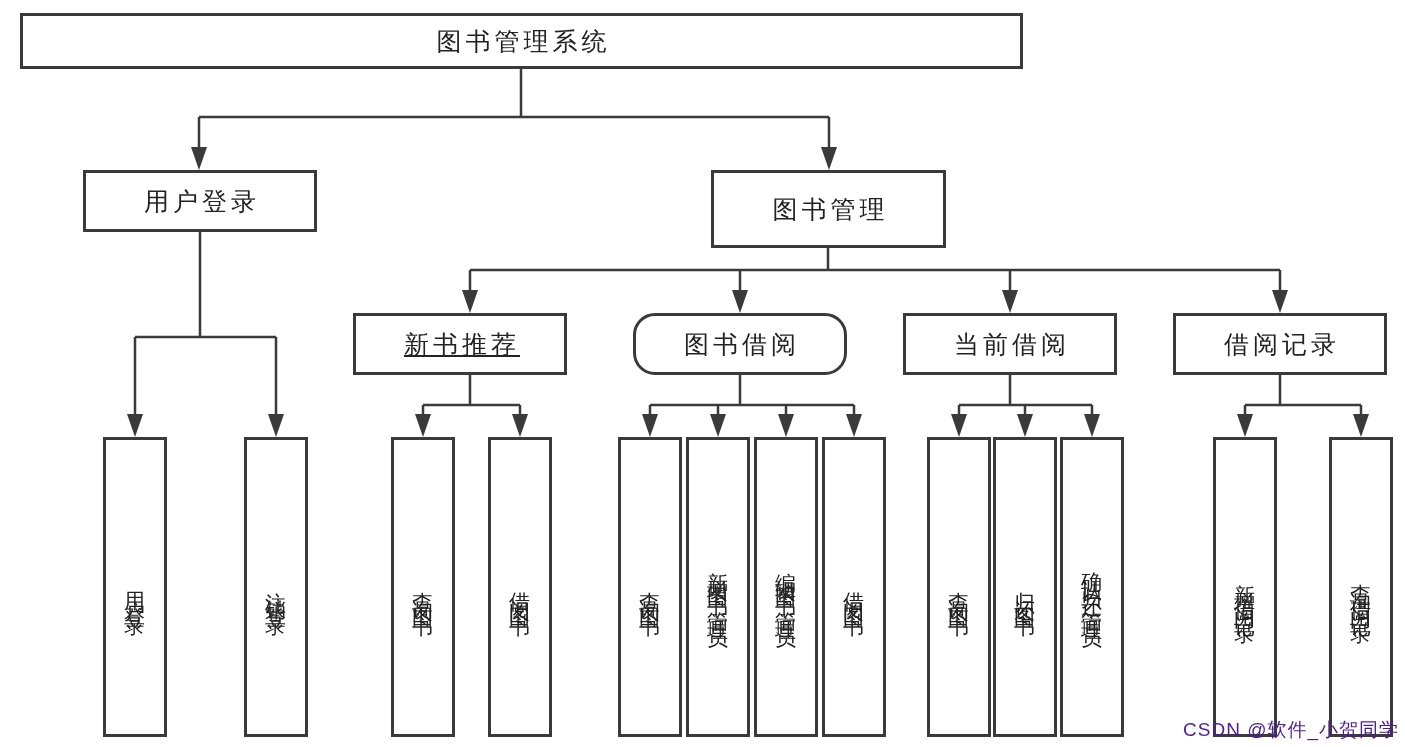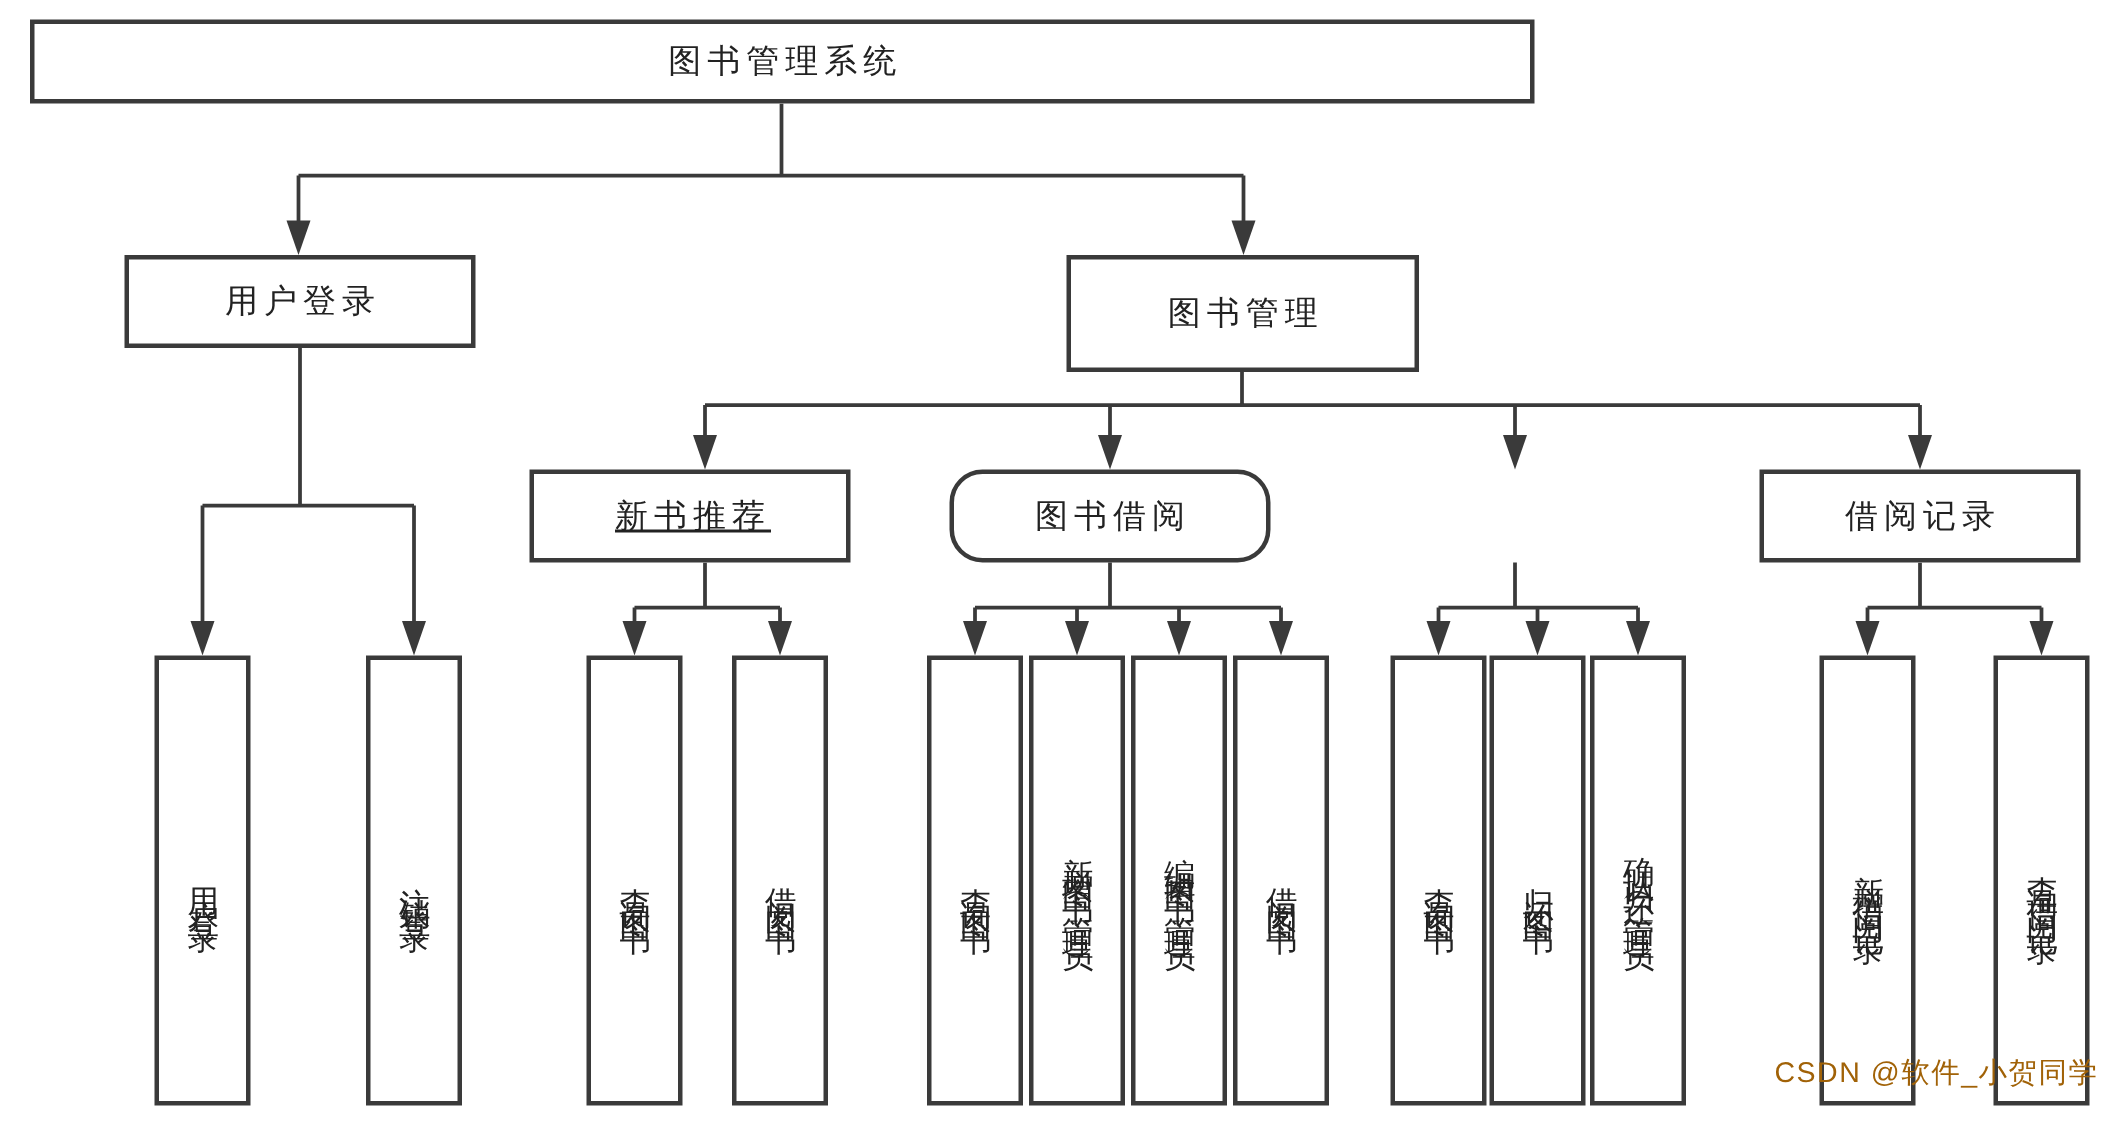--- a/index.html
+++ b/index.html
@@ -26,42 +26,42 @@
   .node {
     position: absolute;
     background: #ffffff;
     border: 3px solid #3a3a3a;
     box-sizing: border-box;
     display: flex;
     align-items: center;
     justify-content: center;
   }
   .box-h .lbl {
-    font-size: 22px;
+    font-size: 25px;
     letter-spacing: 4px;
     margin-right: -4px; 
     white-space: nowrap;
     line-height: 1;
   }
   .box-v .lbl {
     writing-mode: vertical-rl;
     text-orientation: mixed;
     font-size: 21px;
     letter-spacing: 8px;
     margin-bottom: -8px; 
     line-height: 1;
     white-space: nowrap;
   }
   .watermark {
     position: absolute;
     right: 6px;
-    bottom: 19px;
+    bottom: 4px;
     font-size: 19px;
     letter-spacing: 1px;
-    color: #a16207;
+    color: #4c1d95;
     z-index: 5;
     white-space: nowrap;
   }
 </style>
 </head>
 <body>
 
 <div class="canvas">
 
   <svg class="wires" viewBox="0 0 1405 747" aria-hidden="true">
@@ -114,20 +114,23 @@
   <div class="node box-h" style="left:711px;top:170px;width:235px;height:78px;">
     <span class="lbl">图书管理</span>
   </div>
 
   <div class="node box-h" style="left:353px;top:313px;width:214px;height:62px;text-decoration:underline;">
     <span class="lbl">新书推荐</span>
   </div>
   <div class="node box-h" style="left:633px;top:313px;width:214px;height:62px;border-radius:22px;">
     <span class="lbl">图书借阅</span>
   </div>
+  <div class="node box-h" style="left:903px;top:313px;width:214px;height:62px;">
+    <span class="lbl">当前借阅</span>
+  </div>
   <div class="node box-h" style="left:1173px;top:313px;width:214px;height:62px;">
     <span class="lbl">借阅记录</span>
   </div>
 
   <div class="node box-v" style="left:103px;top:437px;width:64px;height:300px;">
     <span class="lbl">用户登录</span>
   </div>
   <div class="node box-v" style="left:244px;top:437px;width:64px;height:300px;">
     <span class="lbl">注销登录</span>
   </div>

